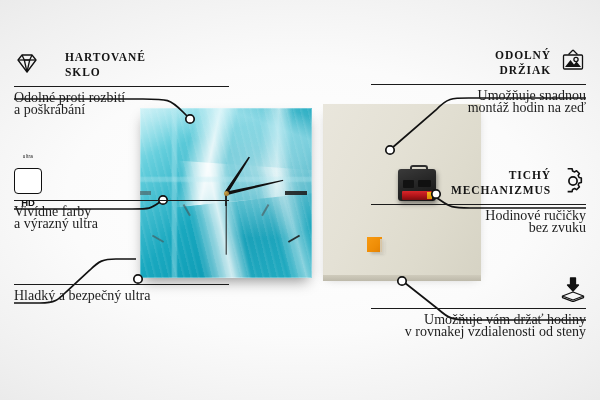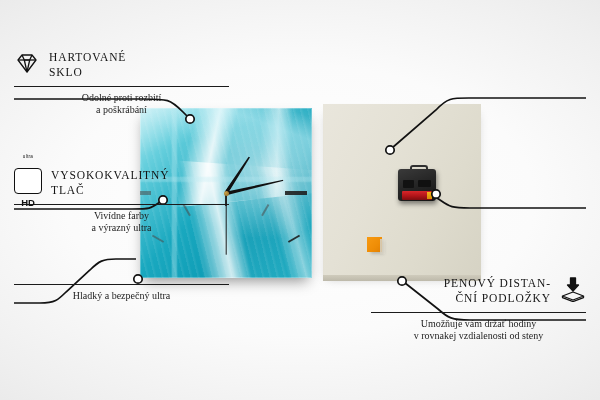--- a/index.html
+++ b/index.html
@@ -244,42 +244,42 @@
 
   .feat-head {
     display: flex;
     align-items: flex-start;
     gap: 9px;
   }
   .feature.right .feat-head { flex-direction: row-reverse; }
 
   .feat-title {
     font-family: "Liberation Serif", serif;
-    font-weight: normal;
+    font-weight: bold;
     font-size: 11.5px;
     letter-spacing: 0.9px;
     line-height: 15px;
     color: #141414;
     text-transform: uppercase;
     white-space: pre-line;
+    margin-left: 16px;
   }
 
   .feat-rule {
     height: 1px;
     background: #1b1b1b;
     margin: 6px 0 5px 0;
   }
 
   .feat-desc {
     font-family: "Liberation Serif", serif;
-    font-size: 10px;
+    font-size: 14px;
     line-height: 12px;
     color: #1d1d1d;
     white-space: pre-line;
-    text-align: center;
   }
 
   .feat-icon {
     width: 26px;
     height: 26px;
     flex: 0 0 26px;
     display: block;
     color: #111111;
   }
   .feat-icon svg { display: block; width: 26px; height: 26px; }
@@ -405,47 +405,79 @@
     <div class="feat-desc">Odolné proti rozbití
 a poškrábání</div>
   </div>
 
   <div class="feature left" id="feat-print">
     <div class="feat-head">
       <span class="hd-badge">
         <span class="hd-small">ultra</span>
         <span class="hd-big">HD</span>
       </span>
-      <span class="feat-title">VYSOKOKVALITNÝ
-TLAČ</span>
     </div>
     <div class="feat-rule"></div>
     <div class="feat-desc">Vivídne farby
 a výrazný ultra</div>
   </div>
 
   <div class="feature left" id="feat-edges">
     <div class="feat-rule"></div>
     <div class="feat-desc">Hladký a bezpečný ultra</div>
   </div>
 
-
+  <div class="feature right" id="feat-holder">
+    <div class="feat-head">
+      <span class="feat-icon">
+        <svg viewBox="0 0 26 26">
+            <g fill="none" stroke="currentColor" stroke-width="1.3" stroke-linejoin="round">
+          <path d="M13 2 L8.5 6.5 M13 2 L17.5 6.5"></path>
+          <rect x="3.5" y="7" width="19" height="14" rx="1"></rect>
+          <path d="M5 19 L10.5 12 L14 16.5 L16.5 13.5 L21 19 Z" fill="currentColor" stroke="none"></path>
+          <circle cx="16" cy="11.5" r="2.1"></circle>
+        </g>
+          </svg>
+      </span>
+      <span class="feat-title">ODOLNÝ
+DRŽIAK</span>
+    </div>
+    <div class="feat-rule"></div>
+    <div class="feat-desc">Umožňuje snadnou
+montáž hodin na zeď</div>
+  </div>
+
+  <div class="feature right" id="feat-silent">
+    <div class="feat-head">
+      <span class="feat-icon">
+        <svg viewBox="0 0 26 26">
+            <g fill="none" stroke="currentColor" stroke-width="1.7" stroke-linejoin="round">
+          <path d="M10.6 3.2 h4.8 l0.5 2.4 2.2 1.0 2.1 -1.3 3.0 3.0 -1.3 2.1 1.0 2.2 2.4 0.5 v4.8 l-2.4 0.5 -1.0 2.2 1.3 2.1 -3.0 3.0 -2.1 -1.3 -2.2 1.0 -0.5 2.4 h-4.8" transform="translate(-2.2,-2.2) scale(0.93)"></path>
+          <circle cx="13" cy="13" r="4.1"></circle>
+        </g>
+          </svg>
+      </span>
+      <span class="feat-title">TICHÝ
+MECHANIZMUS</span>
+    </div>
+    <div class="feat-rule"></div>
+    <div class="feat-desc">Hodinové ručičky
+bez zvuku</div>
+  </div>
 
   <div class="feature right" id="feat-foam">
     <div class="feat-head">
       <span class="feat-icon">
         <svg viewBox="0 0 26 26">
             <g fill="none" stroke="currentColor" stroke-width="1.3" stroke-linejoin="round">
           <path d="M10.5 2 h5 v7 h3 l-5.5 6 -5.5 -6 h3 Z" fill="currentColor"></path>
           <path d="M13 16 L2.5 20 L13 24 L23.5 20 Z"></path>
           <path d="M2.5 20 v1.6 L13 25.6 L23.5 21.6 V20"></path>
         </g>
           </svg>
       </span>
-      <span class="feat-title">PENOVÝ DISTAN-
-ČNÍ PODLOŽKY</span>
     </div>
     <div class="feat-rule"></div>
     <div class="feat-desc">Umožňuje vám držať hodiny
 v rovnakej vzdialenosti od steny</div>
   </div>
 
 </div>
 
 </body></html>

